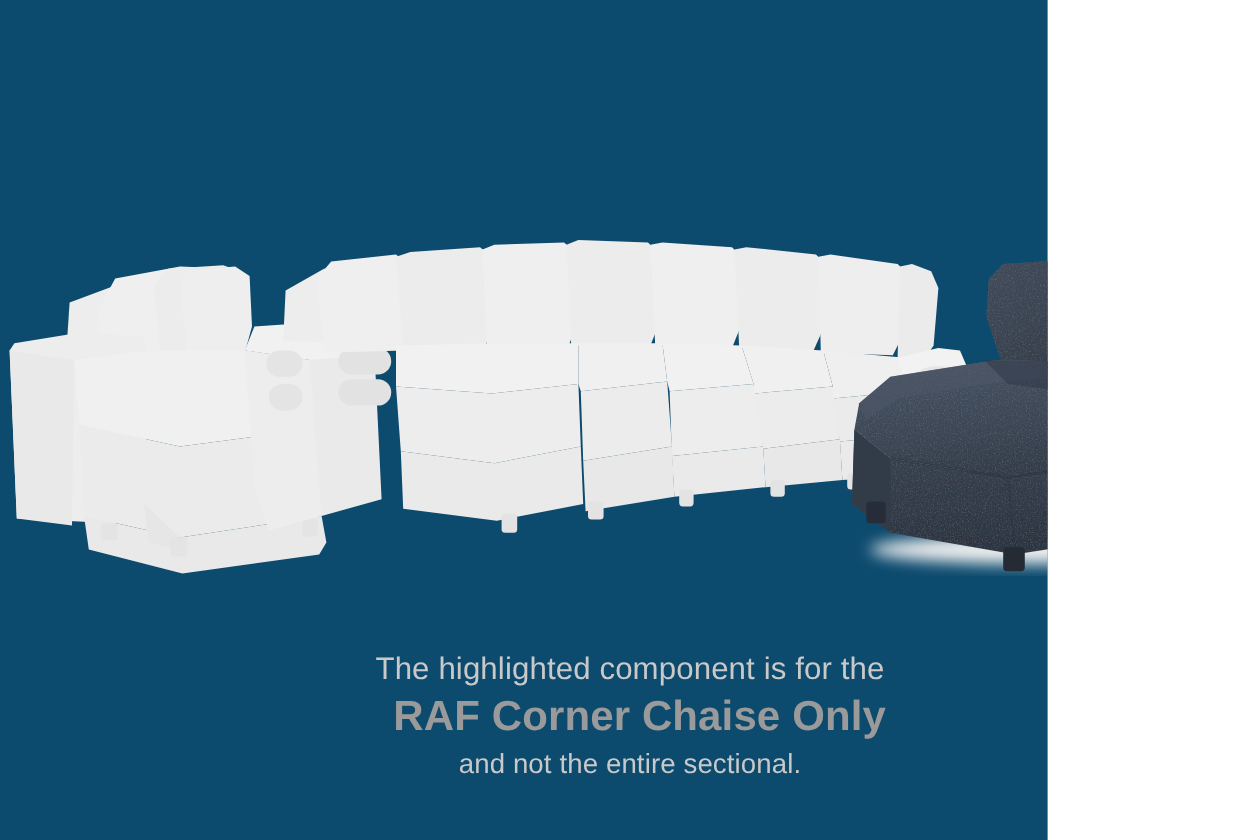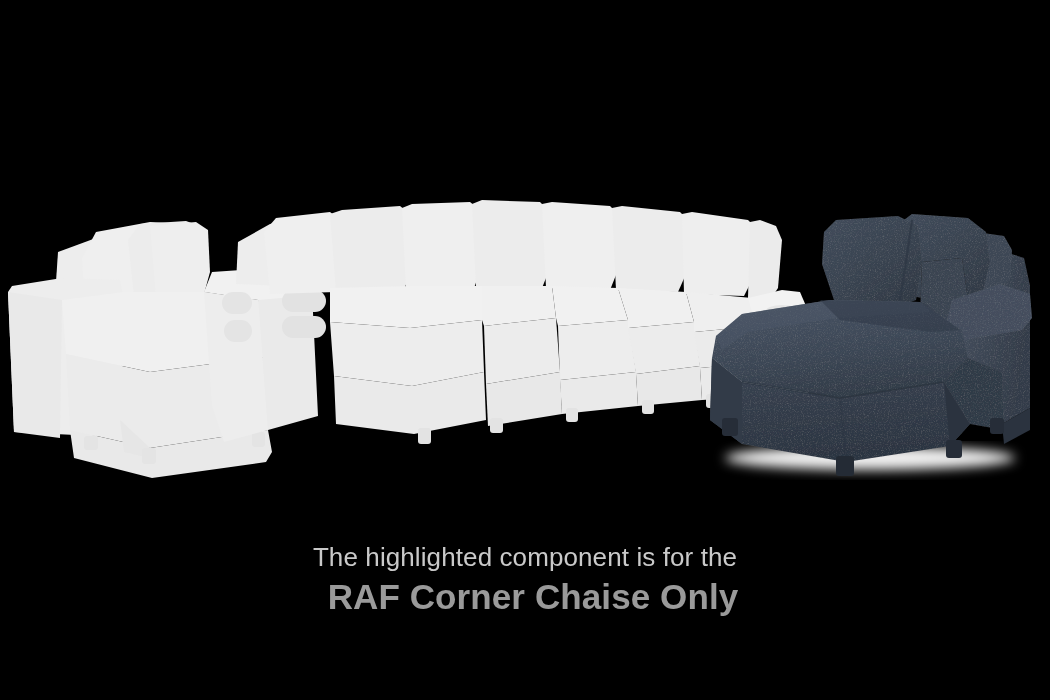--- a/index.html
+++ b/index.html
@@ -5,23 +5,23 @@
   html, body {
     margin: 0;
     padding: 0;
     background: #ffffff;
   }
   body {
     font-family: "Liberation Sans", sans-serif;
   }
   #stage {
     position: relative;
-    width: 1050px;
+    width: 873px;
     height: 700px;
-    background: #000000;
+    background: #0c4a6e;
     overflow: hidden;
     text-decoration: underline;
   }
   #product-figure {
     position: absolute;
     left: 0;
     top: 0;
     width: 1050px;
     height: 520px;
   }
@@ -224,15 +224,16 @@
         <rect x="946" y="440" width="16" height="18" rx="3" fill="#262d38"></rect>
         <rect x="990" y="418" width="14" height="16" rx="3" fill="#262d38"></rect>
       </g>
 
     </svg>
   </div>
 
   <div id="caption-block">
     <div class="caption-line-1">The highlighted component is for the</div>
     <div class="caption-line-2">RAF Corner Chaise Only</div>
+    <div class="caption-line-3">and not the entire sectional.</div>
   </div>
 
 </div>
 
 </body></html>

